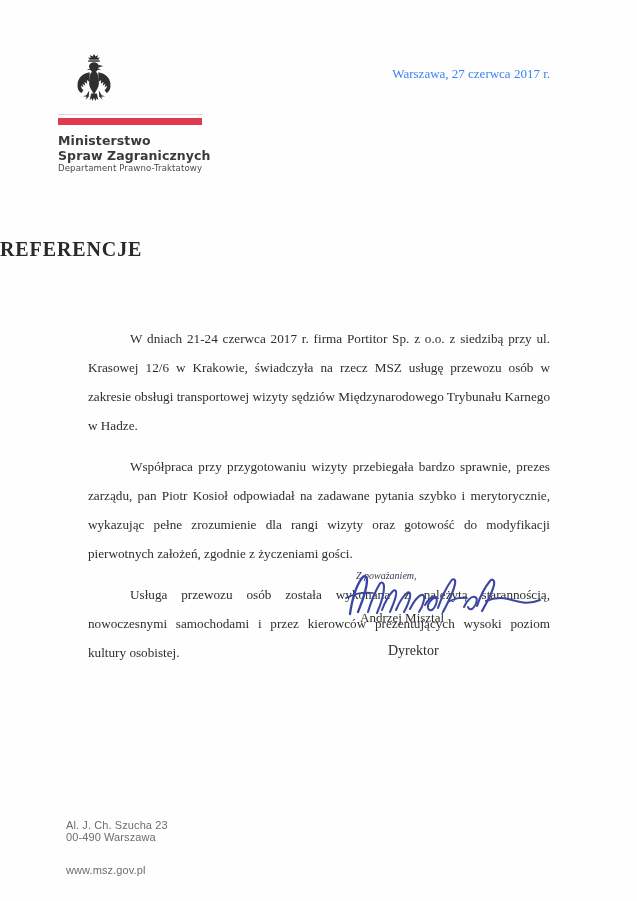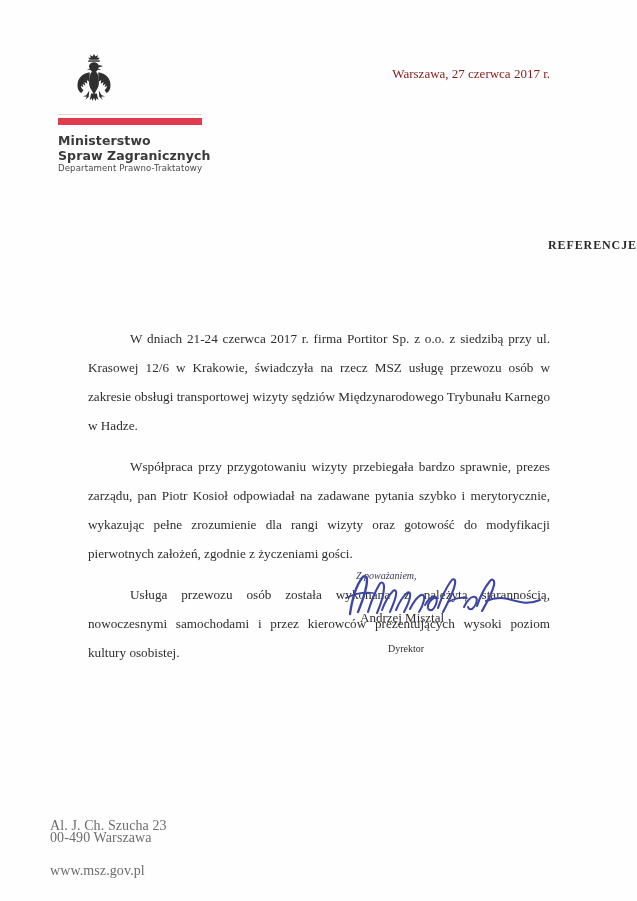--- a/index.html
+++ b/index.html
@@ -60,32 +60,32 @@
     color: #4a4a4a;
     letter-spacing: 0.1px;
   }
 
   
   #date-line {
     position: absolute;
     right: 87px;
     top: 66px;
     font-size: 13px;
-    color: #7f1d1d;
+    color: #3b82f6;
     white-space: nowrap;
   }
 
   
   #doc-title {
     position: absolute;
     left: 0;
     right: 0;
     top: 238px;
-    text-align: right;
-    font-size: 12px;
+    text-align: left;
+    font-size: 20px;
     font-weight: bold;
     letter-spacing: 0.9px;
     color: #2a2a2a;
   }
 
   
   #body-text {
     position: absolute;
     left: 88px;
     top: 312px;
@@ -118,33 +118,33 @@
     margin-top: -9px;
     margin-left: -8px;
   }
   #signer-name {
     font-size: 13px;
     color: #2e2e2e;
     margin-top: -8px;
     margin-left: 8px;
   }
   #signer-title {
-    font-size: 10px;
+    font-size: 14px;
     color: #2e2e2e;
     margin-top: 17px;
     margin-left: 36px;
   }
 
   
   #footer {
     position: absolute;
-    left: 50px;
+    left: 66px;
     top: 820px;
-    font-family: Liberation Serif, serif;
-    font-size: 14px;
+    font-family: Liberation Sans, sans-serif;
+    font-size: 11px;
     line-height: 11.5px;
     color: #6d6d6d;
     letter-spacing: 0.1px;
   }
   #footer .addr-line { display: block; }
   #footer-url {
     display: block;
     margin-top: 22px;
     color: #6d6d6d;
   }

